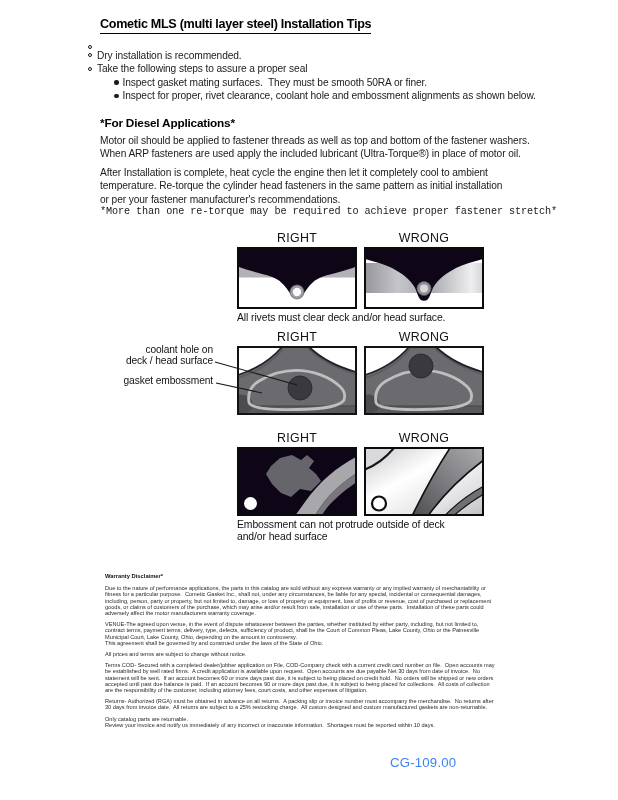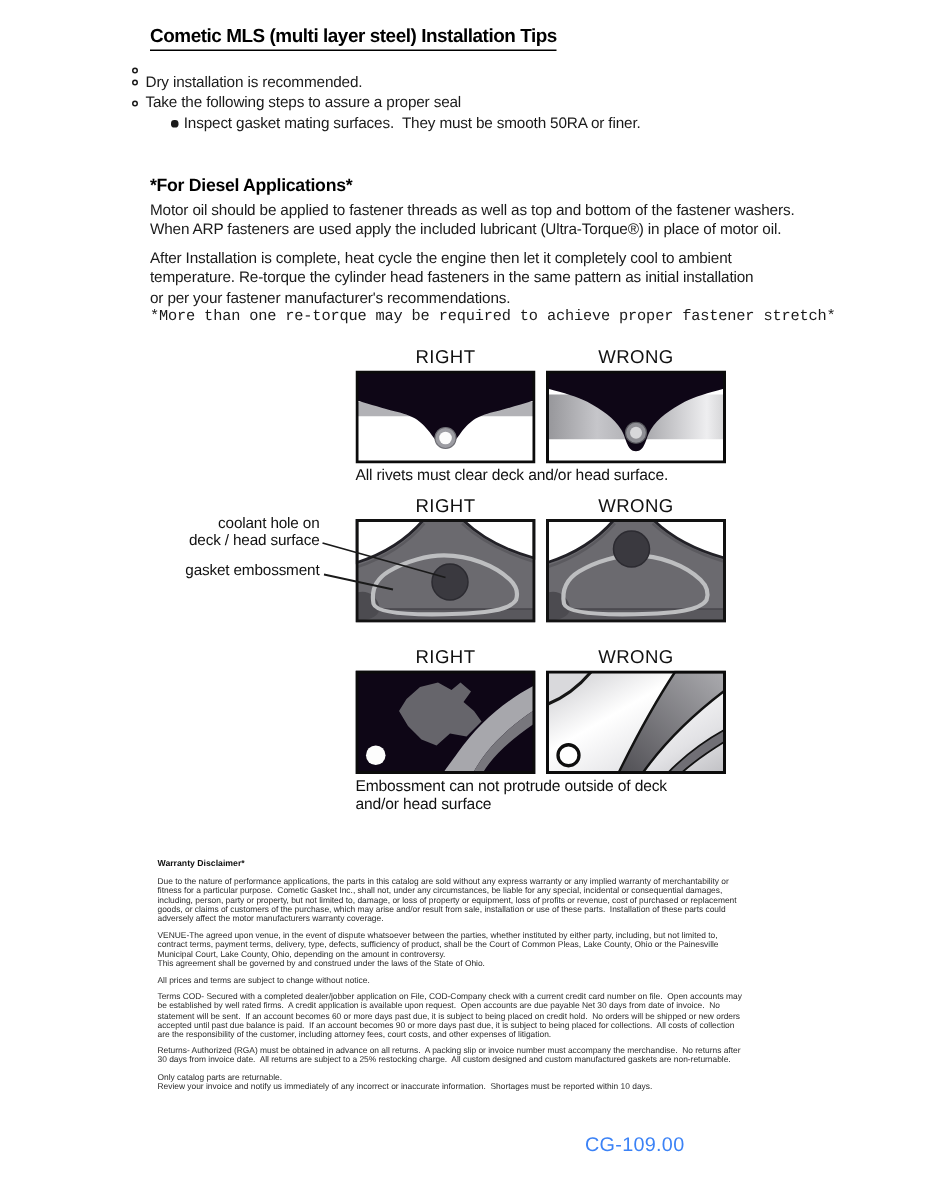--- a/index.html
+++ b/index.html
@@ -64,20 +64,24 @@
       <span class="marker-open"></span>
       <span class="pre">Dry installation is recommended.</span>
     </div>
     <div class="b-row">
       <span class="marker-open"></span>
       <span class="pre">Take the following steps to assure a proper seal</span>
     </div>
     <div class="b-row sub">
       <span class="marker-filled"></span>
       <span class="pre">Inspect gasket mating surfaces.  They must be smooth 50RA or finer.</span>
+    </div>
+    <div class="b-row sub">
+      <span class="marker-filled"></span>
+      <span class="pre">Inspect for proper, rivet clearance, coolant hole and embossment alignments as shown below.</span>
     </div>
   </div>
 
   <h2 class="abs diesel-heading">*For Diesel Applications*</h2>
   <p class="abs body-p p1 pre">Motor oil should be applied to fastener threads as well as top and bottom of the fastener washers.
 When ARP fasteners are used apply the included lubricant (Ultra-Torque®) in place of motor oil.</p>
   <p class="abs body-p p2 pre">After Installation is complete, heat cycle the engine then let it completely cool to ambient
 temperature. Re-torque the cylinder head fasteners in the same pattern as initial installation
 or per your fastener manufacturer's recommendations.</p>
   <p class="abs body-p p3 pre">*More than one re-torque may be required to achieve proper fastener stretch*</p>

